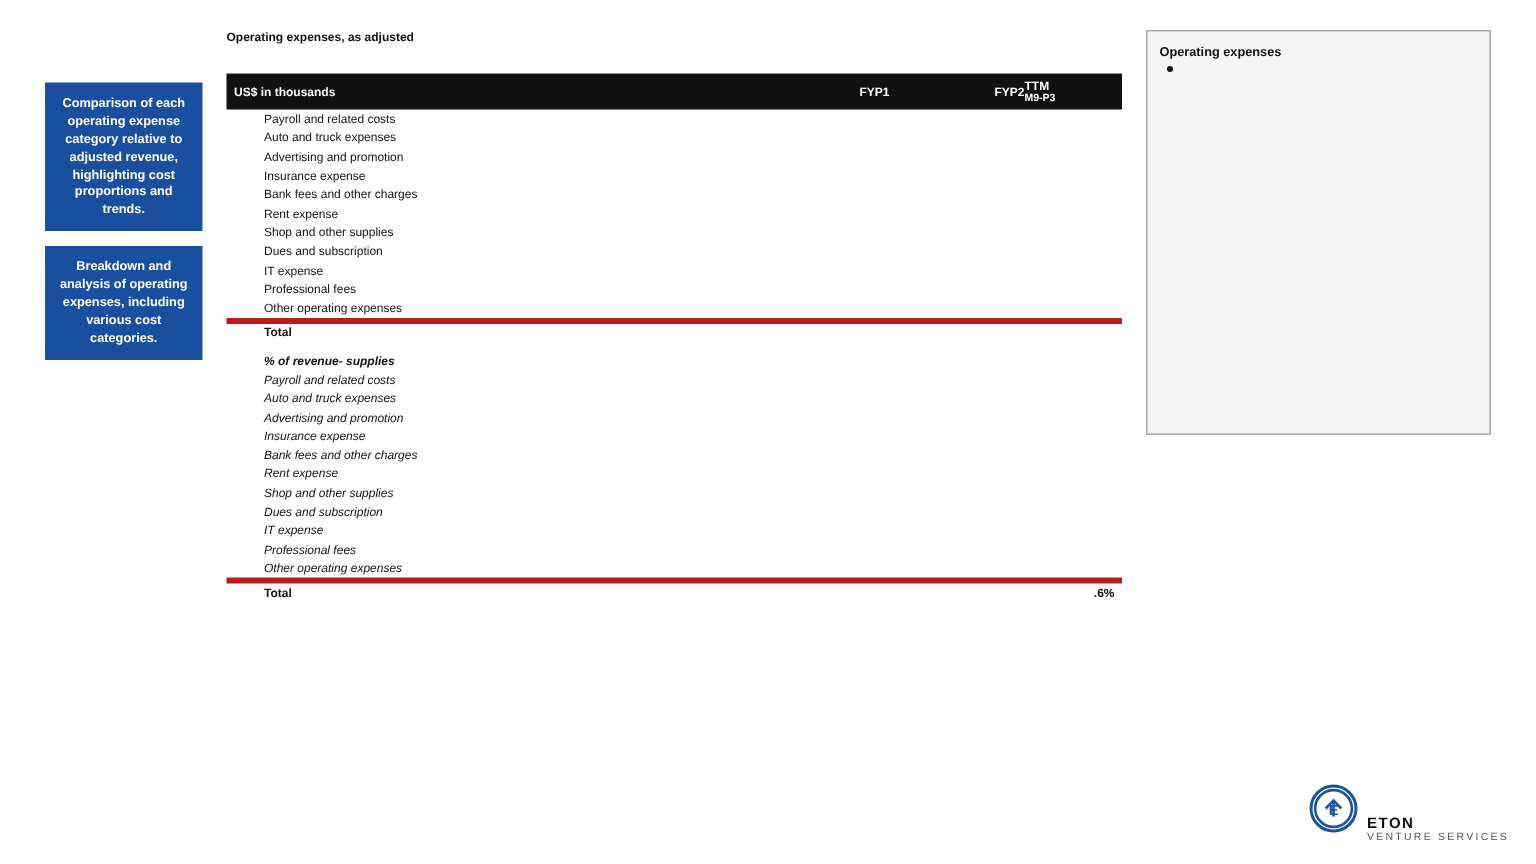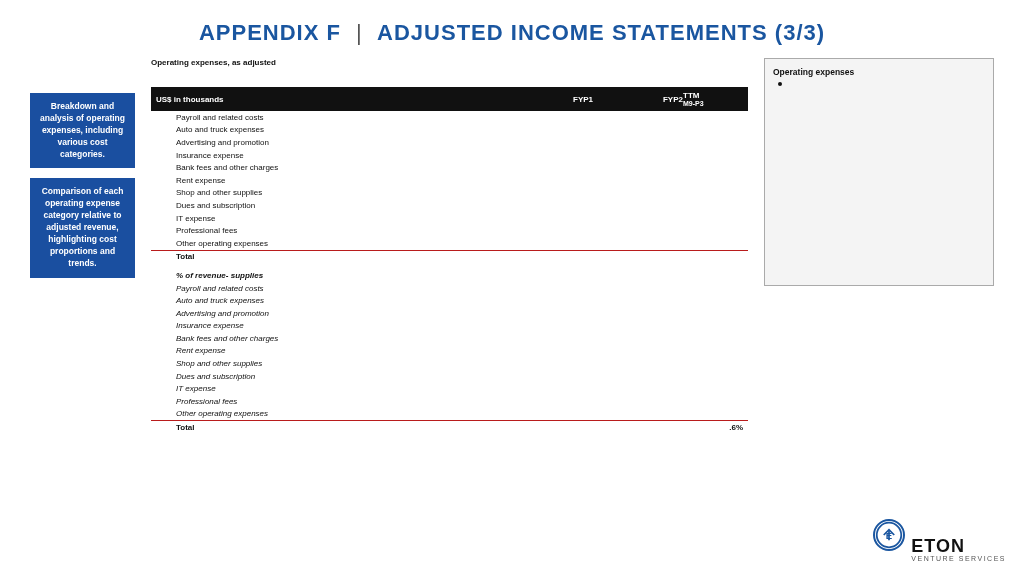--- a/index.html
+++ b/index.html
@@ -104,21 +104,21 @@
 
     .table-row {
       display: flex;
       padding: 1.8px 5px;
       align-items: center;
       border-bottom: none;
     }
 
     .table-row.bold-row {
       font-weight: bold;
-      border-top: 1px solid #b91c1c;
+      border-top: 4px solid #b91c1c;
       justify-content: flex-end;
     }
 
     .table-row.italic-row .row-label {
       font-style: italic;
       font-weight: bold;
     }
 
     .row-label { flex: 1; margin-left: 20px; }
     .row-fyp1 { width: 55px; text-align: right; }
@@ -132,21 +132,21 @@
     
     .right-chart {
       width: 230px;
       flex-shrink: 0;
     }
 
     .chart-box {
       border: 1.5px solid #aaa;
       background: #f4f4f4;
       width: 100%;
-      height: 228px;
+      height: 270px;
       padding: 8px;
       position: relative;
     }
 
     .chart-title {
       font-size: 8.5px;
       font-weight: bold;
       color: #111;
       margin-bottom: 5px;
     }
@@ -182,51 +182,46 @@
       font-weight: bold;
       font-size: 14px;
     }
 
     .logo-text {
       display: flex;
       flex-direction: column;
     }
 
     .logo-eton {
-      font-size: 18px;
+      font-size: 10px;
       font-weight: 900;
       color: #111;
       letter-spacing: 1px;
       line-height: 1;
       margin-top: 30px;
     }
 
     .logo-venture {
       font-size: 7px;
       color: #555;
       letter-spacing: 1.5px;
       text-transform: uppercase;
     }
   </style>
 </head>
 <body>
 
 <div class="page">
 
-  <div class="title">
-    <span>APPENDIX F</span>
-    <span style="color:#555; font-weight:400; margin:0 8px;">|</span>
-    <span>ADJUSTED INCOME STATEMENTS (3/3)</span>
-  </div>
 
   <div class="main-content">
 
     <div class="left-sidebar">
+      <div class="sidebar-box">Comparison of each operating expense category relative to adjusted revenue, highlighting cost proportions and trends.</div>
       <div class="sidebar-box">Breakdown and analysis of operating expenses, including various cost categories.</div>
-      <div class="sidebar-box">Comparison of each operating expense category relative to adjusted revenue, highlighting cost proportions and trends.</div>
     </div>
 
     <div class="center-table">
 
       <div class="section-label">Operating expenses, as adjusted</div>
 
       <div class="table-header-row">
         <div class="col-label">US$ in thousands</div>
         <div class="col-fyp1">FYP1</div>
         <div class="col-fyp2">FYP2</div>

